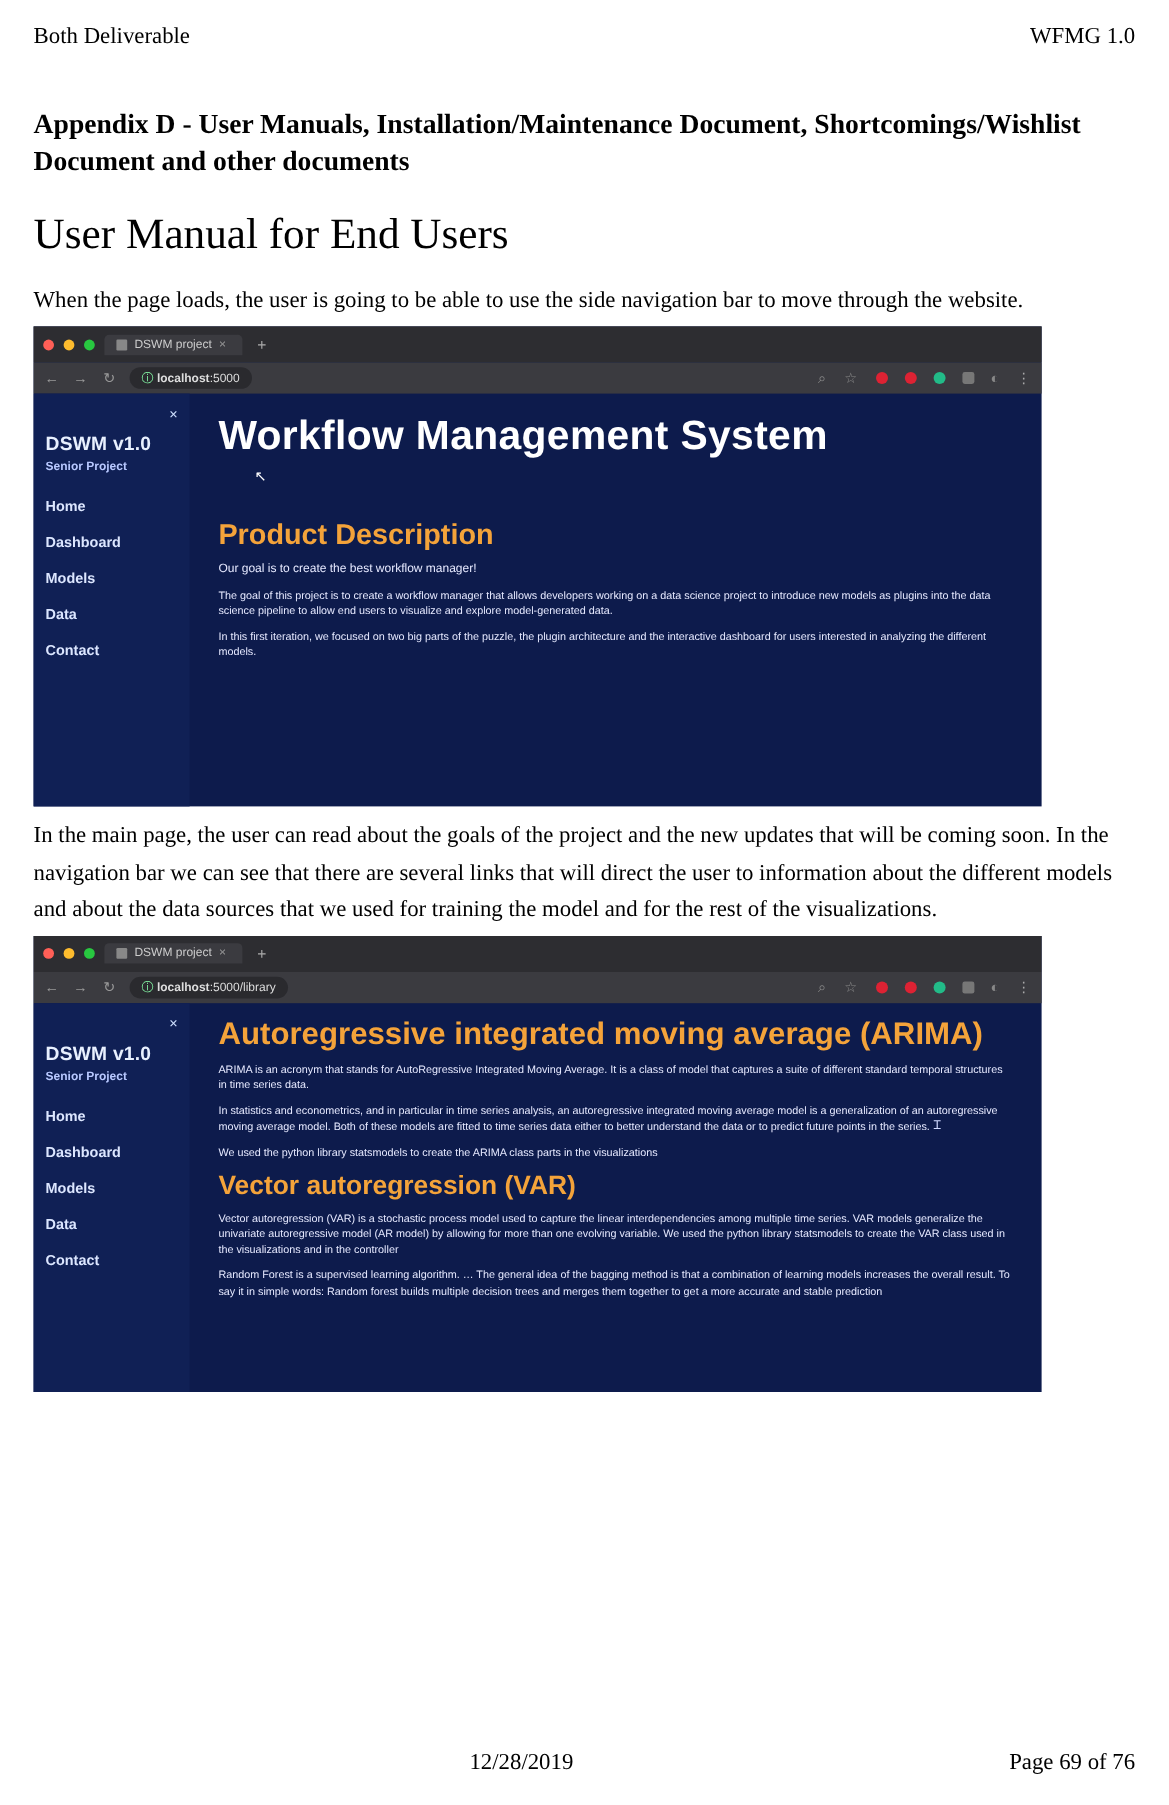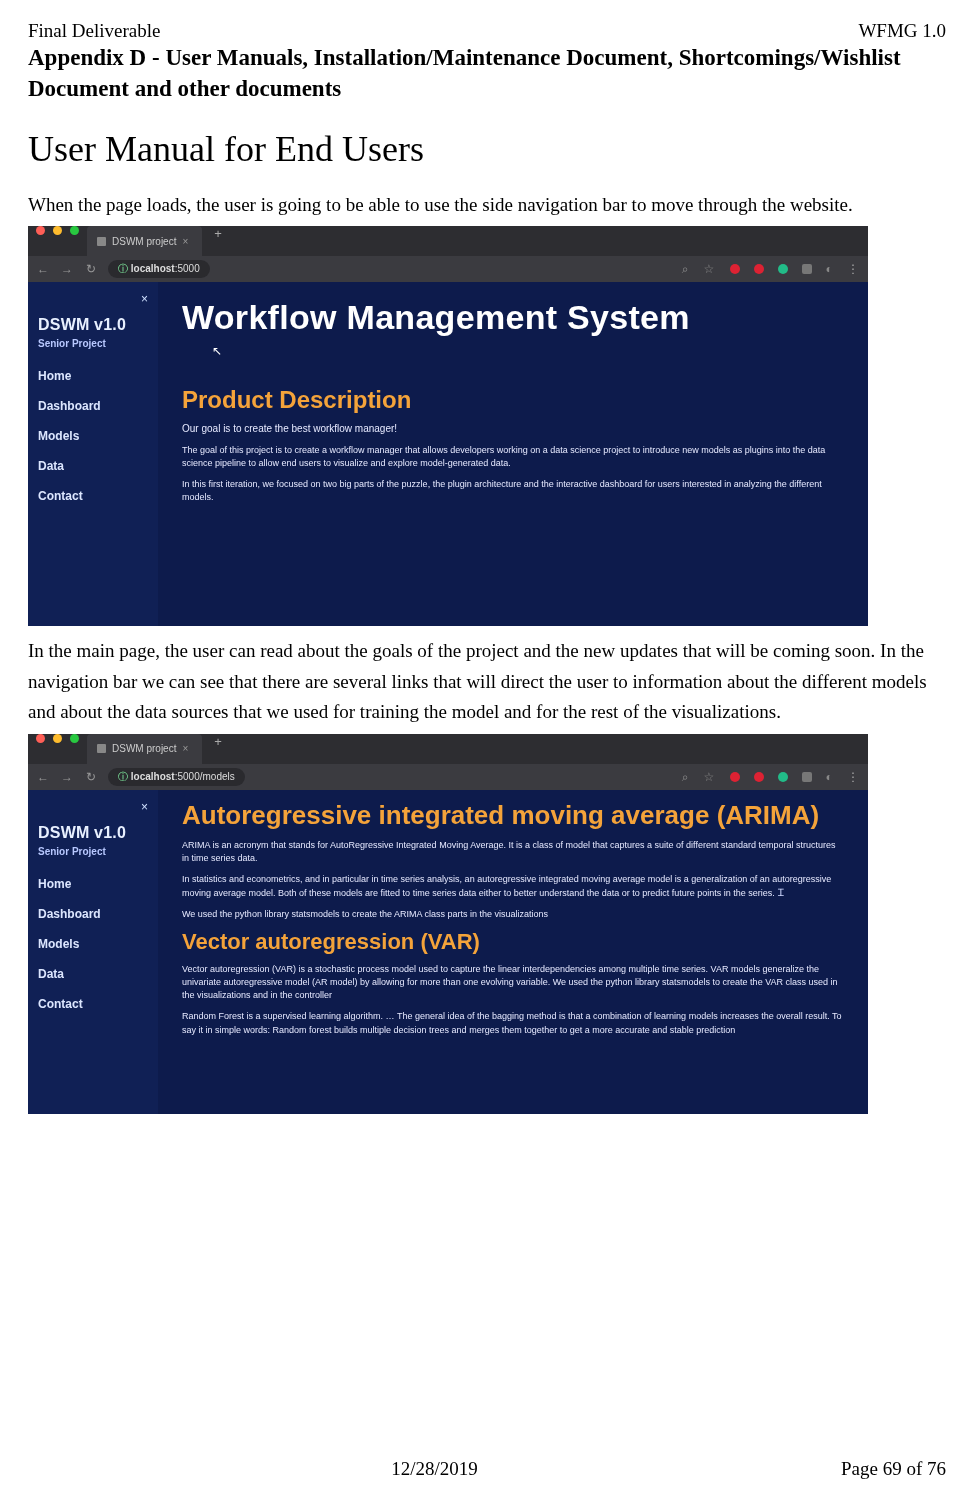--- a/index.html
+++ b/index.html
@@ -3,32 +3,32 @@
 <meta charset="utf-8">
 <style>
 html,body{margin:0;padding:0}
 body{
   width:974px;min-height:1504px;background:#fff;
   font-family:"Times New Roman",Times,serif;color:#000;
   position:relative;box-sizing:border-box;padding:20px 28px 60px 28px;
 }
 .header-row,.footer-row{display:flex;justify-content:space-between;font-size:19px}
 .footer-row{position:absolute;left:28px;right:28px;bottom:24px}
-.h-appendix{font-weight:bold;font-size:23px;line-height:1.35}
+.h-appendix{font-weight:bold;font-size:23px;margin-top:46px;line-height:1.35}
 .h-section{font-size:36px;font-weight:normal;margin-top:24px;margin-bottom:20px}
 .body-text{font-size:19px;line-height:1.6;margin:6px 0 6px 0}
 
 
 .shot{
   width:840px;margin:2px 0 10px 0;background:#0d1b4c;
   display:flex;flex-direction:column;font-family:Arial,Helvetica,sans-serif;
   color:#e8e8ff;
 }
 .shot .chrome{
-  background:#2d2d31;height:30px;display:flex;gap:8px;padding:0 8px;
+  background:#2d2d31;height:30px;display:flex;align-items:center;gap:8px;padding:0 8px;
   font-size:10px;color:#ddd;
 }
 .tl-dot{width:9px;height:9px;border-radius:50%}
 .tab{background:#3b3b40;padding:3px 14px 3px 10px;border-radius:4px 4px 0 0;font-size:10px;color:#ccc;display:flex;gap:6px;align-items:center}
 .tab .page-icon{width:9px;height:9px;background:#888;border-radius:1px;display:inline-block}
 .tab .x{color:#999;font-size:10px}
 .plus{color:#aaa;font-size:13px;margin-left:4px}
 .shot .addr{
   background:#3b3b40;height:26px;display:flex;align-items:center;gap:10px;padding:0 8px;
   font-size:10px;color:#ccc;
@@ -58,21 +58,21 @@
 
 .shot1{height:400px}
 .shot1 .content{}
 .shot2{height:380px}
 .shot2 .content{padding-top:10px}
 </style>
 </head>
 <body>
 
 <div class="header-row">
-  <span>Final Deliverable</span>
+  <span>Both Deliverable</span>
   <span>WFMG 1.0</span>
 </div>
 
 <div class="h-appendix">Appendix D - User Manuals, Installation/Maintenance Document, Shortcomings/Wishlist Document and other documents</div>
 <div class="h-section">User Manual for End Users</div>
 
 <p class="body-text">When the page loads, the user is going to be able to use the side navigation bar to move through the website.</p>
 
 <div class="shot shot1">
   <div class="chrome">
@@ -141,21 +141,21 @@
       <span class="x">×</span>
     </span>
     <span class="plus">+</span>
   </div>
   <div class="addr">
     <span class="nav-arrow">←</span>
     <span class="nav-arrow">→</span>
     <span class="nav-arrow">↻</span>
     <span class="url">
       <span style="color:#8fa">ⓘ</span>
-      <b>localhost</b><span>:5000/models</span>
+      <b>localhost</b><span>:5000/library</span>
     </span>
     <span class="spacer"></span>
     <span class="nav-arrow" style="color:#888">⌕</span>
     <span class="nav-arrow" style="color:#888">☆</span>
     <span class="ricon" style="background:#d23"></span>
     <span class="ricon" style="background:#d23"></span>
     <span class="ricon" style="background:#2b8"></span>
     <span class="ricon square" style="background:#777"></span>
     <span class="nav-arrow" style="color:#888">◐</span>
     <span class="nav-arrow" style="color:#aaa">⋮</span>

